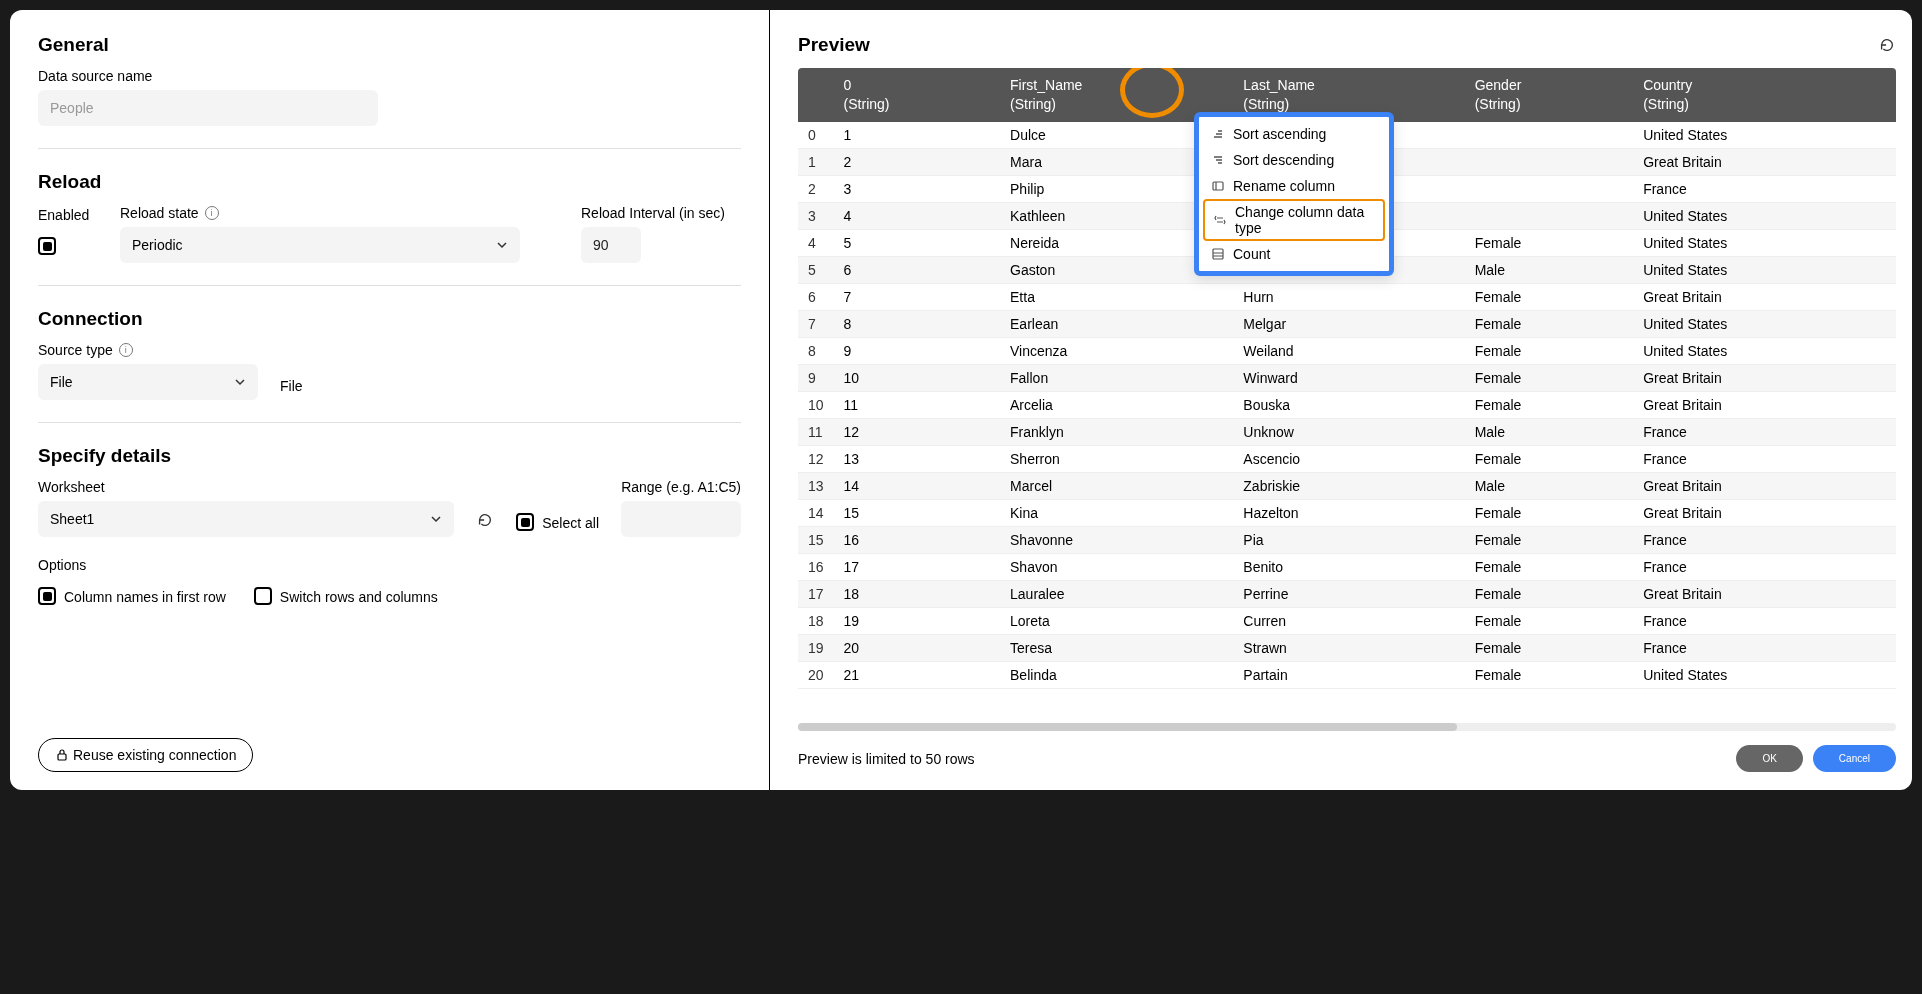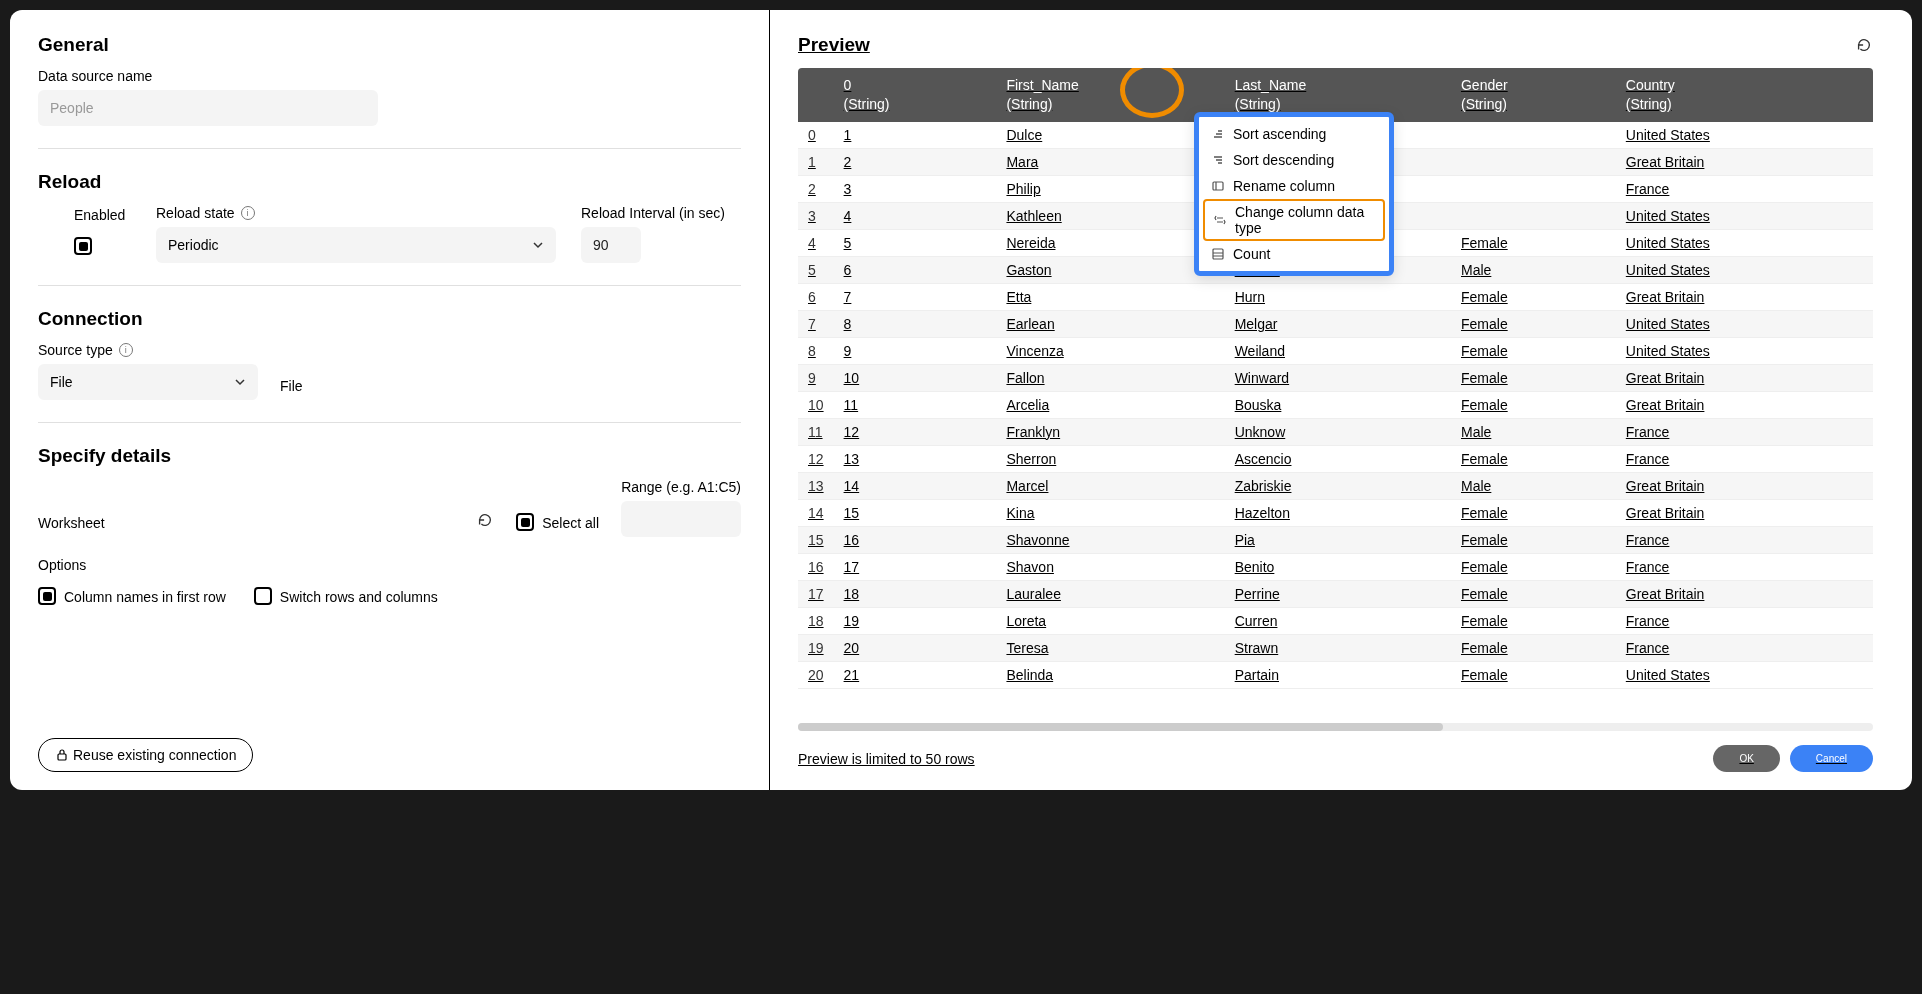--- a/index.html
+++ b/index.html
@@ -15,25 +15,24 @@
   .left-pane {
     width: 760px;
     padding: 24px 28px 18px 28px;
     display: flex;
     flex-direction: column;
     border-right: 1px solid #000;
     position: relative;
   }
   .right-pane {
     flex: 1;
-    padding: 24px 39px 18px 28px;
+    padding: 24px 16px 18px 28px;
     display: flex;
     flex-direction: column;
     position: relative;
-    text-decoration: underline;
   }
   h2.section { font-size: 19px; font-weight: 700; margin-bottom: 12px; }
   .label { font-size: 14px; font-weight: 500; margin-bottom: 6px; display: flex; align-items: center; gap: 6px; }
   .field-input {
     background: #f4f4f4;
     border: none;
     border-radius: 6px;
     padding: 10px 12px;
     font-size: 14px;
     color: #222;
@@ -179,21 +178,21 @@
   <div class="left-pane">
 
     <h2 class="section">General</h2>
     <div class="label">Data source name</div>
     <input class="field-input" style="max-width: 340px;" placeholder="People">
 
     <hr class="sep">
 
     <h2 class="section">Reload</h2>
     <div class="row">
-      <div class="col" style="width:60px;margin-left:36px;">
+      <div class="col" style="width:60px;">
         <div class="label">Enabled</div>
         <div style="padding:8px 0;">
           <span class="checkbox checked"></span>
         </div>
       </div>
       <div class="col" style="flex:1;">
         <div class="label">
           <span>Reload state</span>
           <span class="info-icon">i</span>
         </div>
@@ -234,20 +233,28 @@
         <div class="label">File</div>
       </div>
     </div>
 
     <hr class="sep">
 
     <h2 class="section">Specify details</h2>
     <div class="row">
       <div class="col" style="flex:1;">
         <div class="label">Worksheet</div>
+        <div class="select" style="max-width:450px;">
+          <span>Sheet1</span>
+          <span class="chev">
+              <svg viewBox="0 0 12 12">
+                <path d="M2 4 L6 8 L10 4" stroke="#333" stroke-width="1.5" fill="none"></path>
+              </svg>
+            </span>
+        </div>
       </div>
       <div class="col" style="justify-content:flex-end; padding-bottom:8px;">
         <span class="refresh-icon">
             <svg viewBox="0 0 20 20">
               <path d="M4 10a6 6 0 1 1 2 4.5" stroke="#333" stroke-width="1.5" fill="none"></path>
               <path d="M4 15 L4 10 L9 10" stroke="#333" stroke-width="1.5" fill="none"></path>
             </svg>
           </span>
       </div>
       <div class="col" style="justify-content:flex-end; padding-bottom:6px;">

